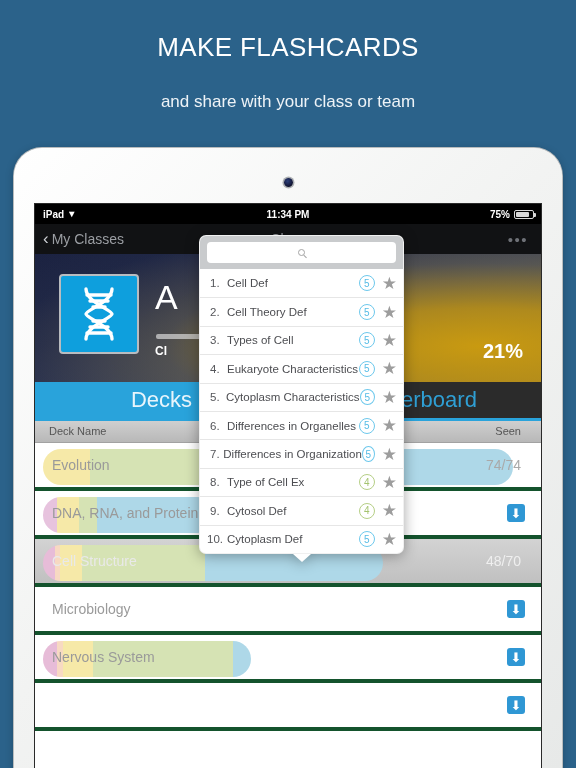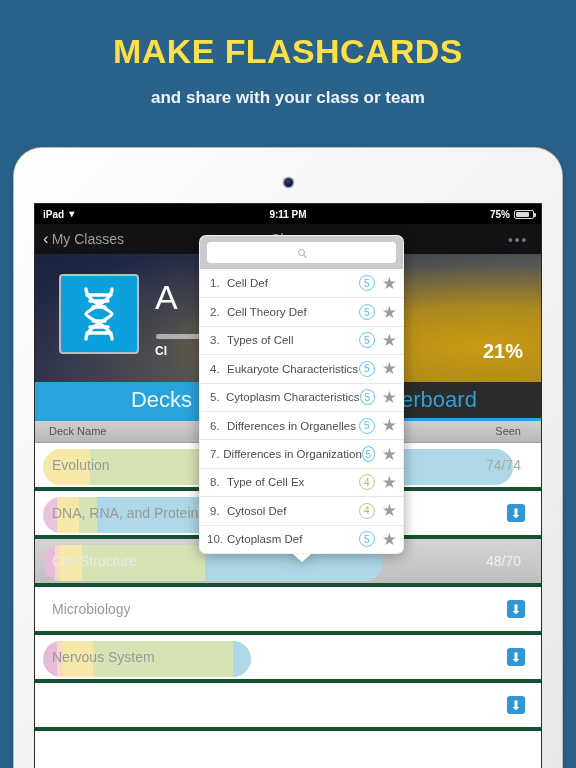--- a/index.html
+++ b/index.html
@@ -7,26 +7,26 @@
     width: 576px; height: 768px;
     font-family: "Liberation Sans", sans-serif;
     overflow: hidden;
   }
   body { background: #2b628a; position: relative; }
 
   
   .promo { position: absolute; top: 0; left: 0; width: 576px; text-align: center; }
   .promo-title {
     margin-top: 32px;
-    font-size: 34px; font-weight: bold; letter-spacing: 0.4px;
-    color: #fde047;
+    font-size: 26px; font-weight: normal; letter-spacing: 0.4px;
+    color: #ffffff;
   }
   .promo-sub {
-    margin-top: 17px;
-    font-size: 17px; color: #eef3f7; font-weight: bold;
+    margin-top: 29px;
+    font-size: 17px; color: #eef3f7; font-weight: normal;
   }
 
   
   .device {
     position: absolute; left: 14px; top: 148px;
     width: 548px; height: 680px;
     background: #f3f4f3;
     border-radius: 28px 28px 0 0;
     box-shadow: 0 0 0 1px #b9bcbd, 0 2px 9px rgba(0,0,0,0.28);
     overflow: hidden;
@@ -208,21 +208,21 @@
   <div class="device-bezel-grad"></div>
   <div class="camera"></div>
 
   <div class="screen">
 
     <div class="statusbar">
       <div class="sb-left">
         <span>iPad</span>
         <span class="wifi-glyph">▾</span>
       </div>
-      <div class="sb-center">9:11 PM</div>
+      <div class="sb-center">11:34 PM</div>
       <div class="sb-right">
         <span>75%</span>
         <span class="battery">
             <span class="battery-fill"></span>
           </span>
       </div>
     </div>
 
     <div class="navbar">
       <div class="nav-back">

